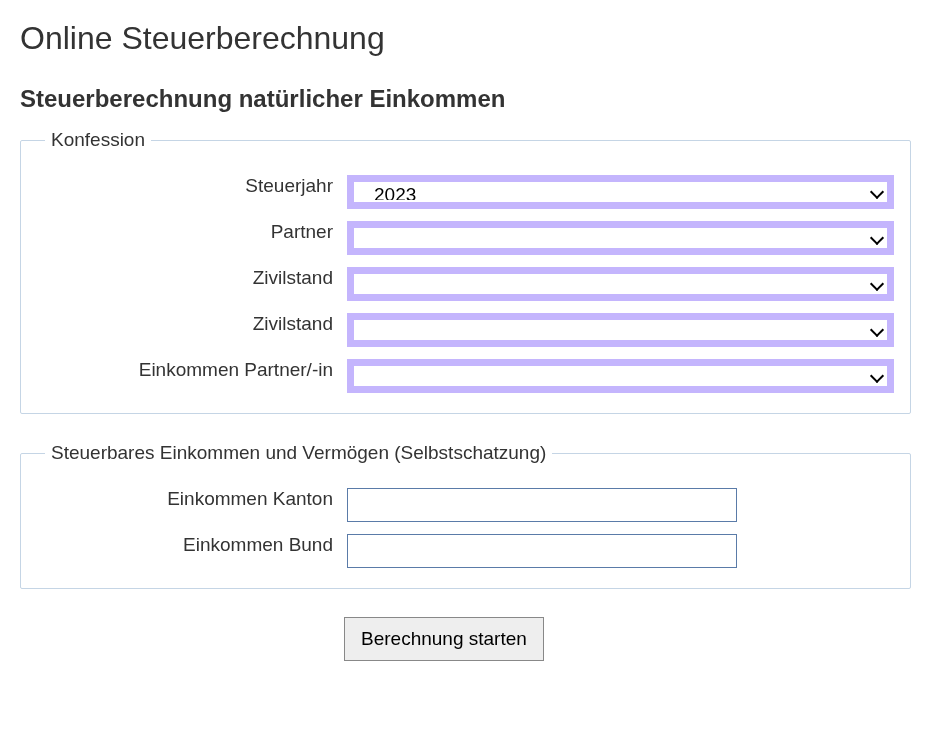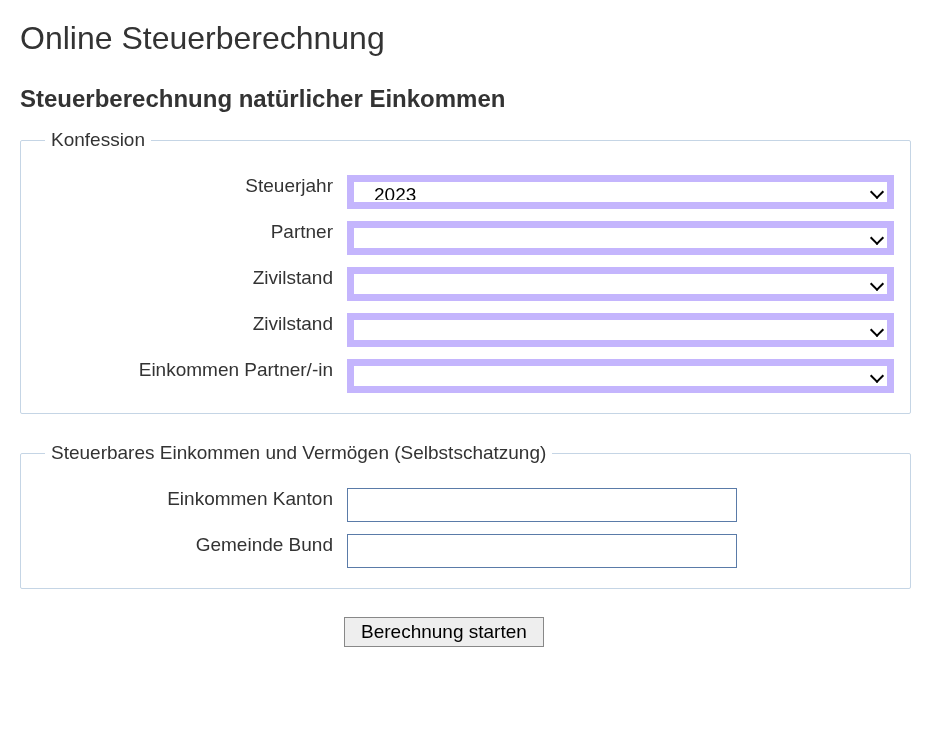--- a/index.html
+++ b/index.html
@@ -110,21 +110,21 @@
       background: #ffffff;
       color: #000000;
     }
     .button-row {
       display: flex;
       padding-left: 324px;
       margin-top: 8px;
     }
     button {
       font-size: 19px;
-      padding: 3px 16px;
+      padding: 10px 16px;
       border: 1px solid #888888;
       background: #eeeeee;
       color: #000000;
       cursor: pointer;
     }
   </style>
 </head>
 <body>
 
 <h1>Online Steuerberechnung</h1>
@@ -186,21 +186,21 @@
 
 <fieldset>
   <legend>Steuerbares Einkommen und Vermögen (Selbstschatzung)</legend>
 
   <div class="form-row">
     <label class="form-label">Einkommen Kanton</label>
     <input type="text" value="" style="">
   </div>
 
   <div class="form-row">
-    <label class="form-label">Gemeinde Bund</label>
+    <label class="form-label">Einkommen Bund</label>
     <input type="text" value="" style="">
   </div>
 
 </fieldset>
 
 <div class="button-row">
   <button>Berechnung starten</button>
 </div>
 
 </body></html>

